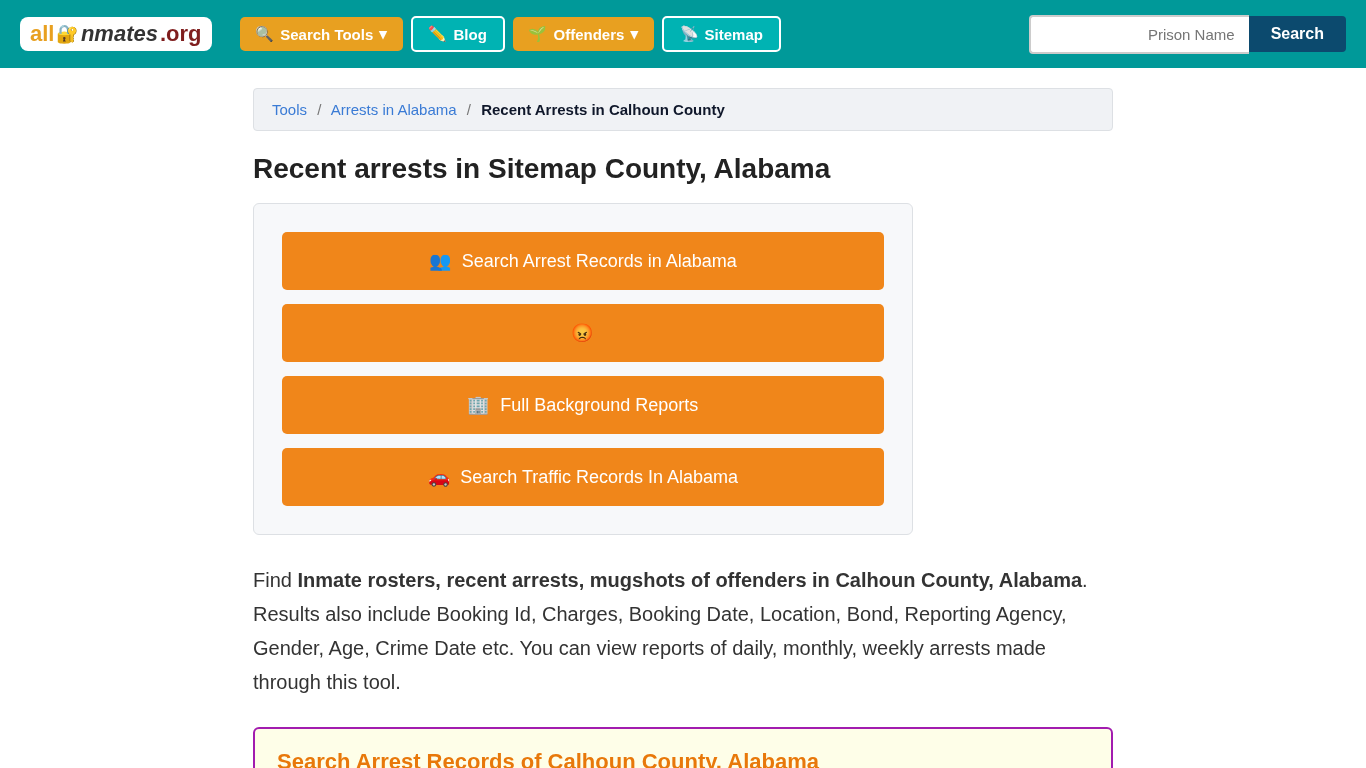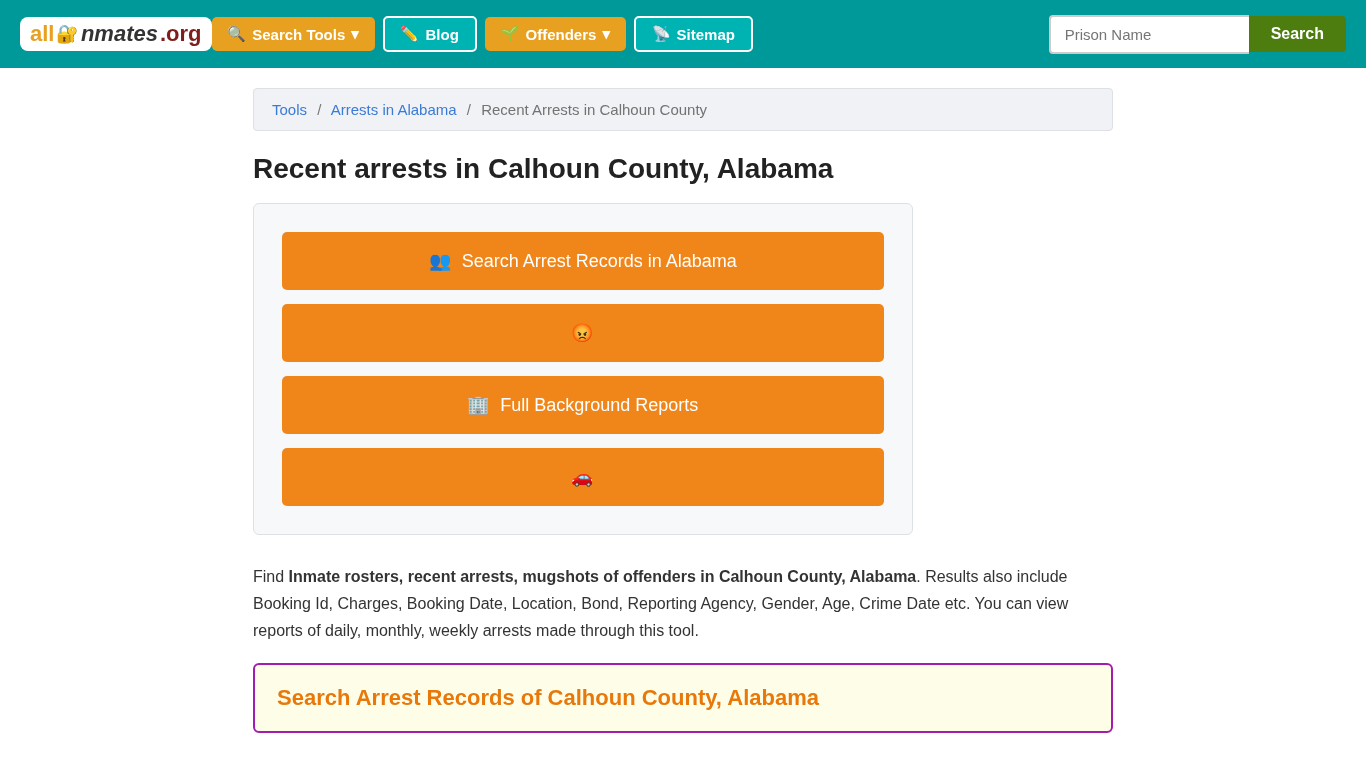--- a/index.html
+++ b/index.html
@@ -4,21 +4,21 @@
   <style>
     * { margin: 0; padding: 0; box-sizing: border-box; }
     body { font-family: Arial, sans-serif; background: #fff; color: #333; font-size: 16px; }
 
     
     .header {
       background-color: #009999;
       padding: 10px 20px;
       display: flex;
       align-items: center;
-      gap: 0;
+      gap: 28px;
       height: 68px;
     }
     .logo {
       background: #fff;
       border-radius: 8px;
       padding: 4px 10px;
       font-size: 22px;
       font-weight: bold;
       color: #009999;
       display: flex;
@@ -59,26 +59,27 @@
       display: flex;
       align-items: center;
       gap: 0;
     }
     .search-input {
       padding: 9px 14px;
       font-size: 15px;
       border: 2px solid #ccc;
       border-right: none;
       border-radius: 4px 0 0 4px;
-      width: 200px;
+      width: 220px;
       outline: none;
       color: #999;
+      text-align: right;
     }
     .search-btn {
-      background: #4d7c0f;
+      background: #0c4a6e;
       color: #fff;
       border: none;
       border-radius: 0 4px 4px 0;
       padding: 9px 22px;
       font-size: 16px;
       font-weight: bold;
       cursor: pointer;
     }
 
     
@@ -95,21 +96,21 @@
       border-radius: 4px;
       padding: 12px 18px;
       margin-bottom: 22px;
       font-size: 15px;
     }
     .breadcrumb-bar a {
       color: #3a7bd5;
       text-decoration: none;
     }
     .breadcrumb-bar .sep { color: #777; margin: 0 6px; }
-    .breadcrumb-bar .current { color: #737373; }
+    .breadcrumb-bar .current { color: #0f172a; font-weight: bold; }
 
     
     .page-title {
       font-size: 28px;
       font-weight: bold;
       color: #222;
       margin-bottom: 18px;
     }
 
     
@@ -136,24 +137,24 @@
       text-align: center;
       display: flex;
       align-items: center;
       justify-content: center;
       gap: 10px;
       width: 100%;
     }
 
     
     .description {
-      font-size: 16px;
+      font-size: 20px;
       line-height: 1.7;
       color: #333;
-      margin-bottom: 18px;
+      margin-bottom: 28px;
     }
     .description strong { font-weight: bold; }
 
     
     .search-section {
       background: #fefee8;
       border: 2px solid #a21caf;
       border-radius: 6px;
       padding: 20px 22px;
     }
@@ -204,36 +205,37 @@
 <main class="content">
 
   <div class="breadcrumb-bar">
     <a href="#">Tools</a>
     <span class="sep">/</span>
     <a href="#">Arrests in Alabama</a>
     <span class="sep">/</span>
     <span class="current">Recent Arrests in Calhoun County</span>
   </div>
 
-  <h1 class="page-title">Recent arrests in Calhoun County, Alabama</h1>
+  <h1 class="page-title">Recent arrests in Sitemap County, Alabama</h1>
 
   <div class="button-box">
     <button class="action-btn">
       <span>👥</span>
       <span>Search Arrest Records in Alabama</span>
     </button>
     <button class="action-btn">
       <span>😡</span>
     </button>
     <button class="action-btn">
       <span>🏢</span>
       <span>Full Background Reports</span>
     </button>
     <button class="action-btn">
       <span>🚗</span>
+      <span>Search Traffic Records In Alabama</span>
     </button>
   </div>
 
   <p class="description">
     <span>Find </span><strong>Inmate rosters, recent arrests, mugshots of offenders in Calhoun County, Alabama</strong><span>. Results also include Booking Id, Charges, Booking Date, Location, Bond, Reporting Agency, Gender, Age, Crime Date etc. You can view reports of daily, monthly, weekly arrests made through this tool.</span>
   </p>
 
   <div class="search-section">
     <h2 class="search-section-title">Search Arrest Records of Calhoun County, Alabama</h2>
   </div>

